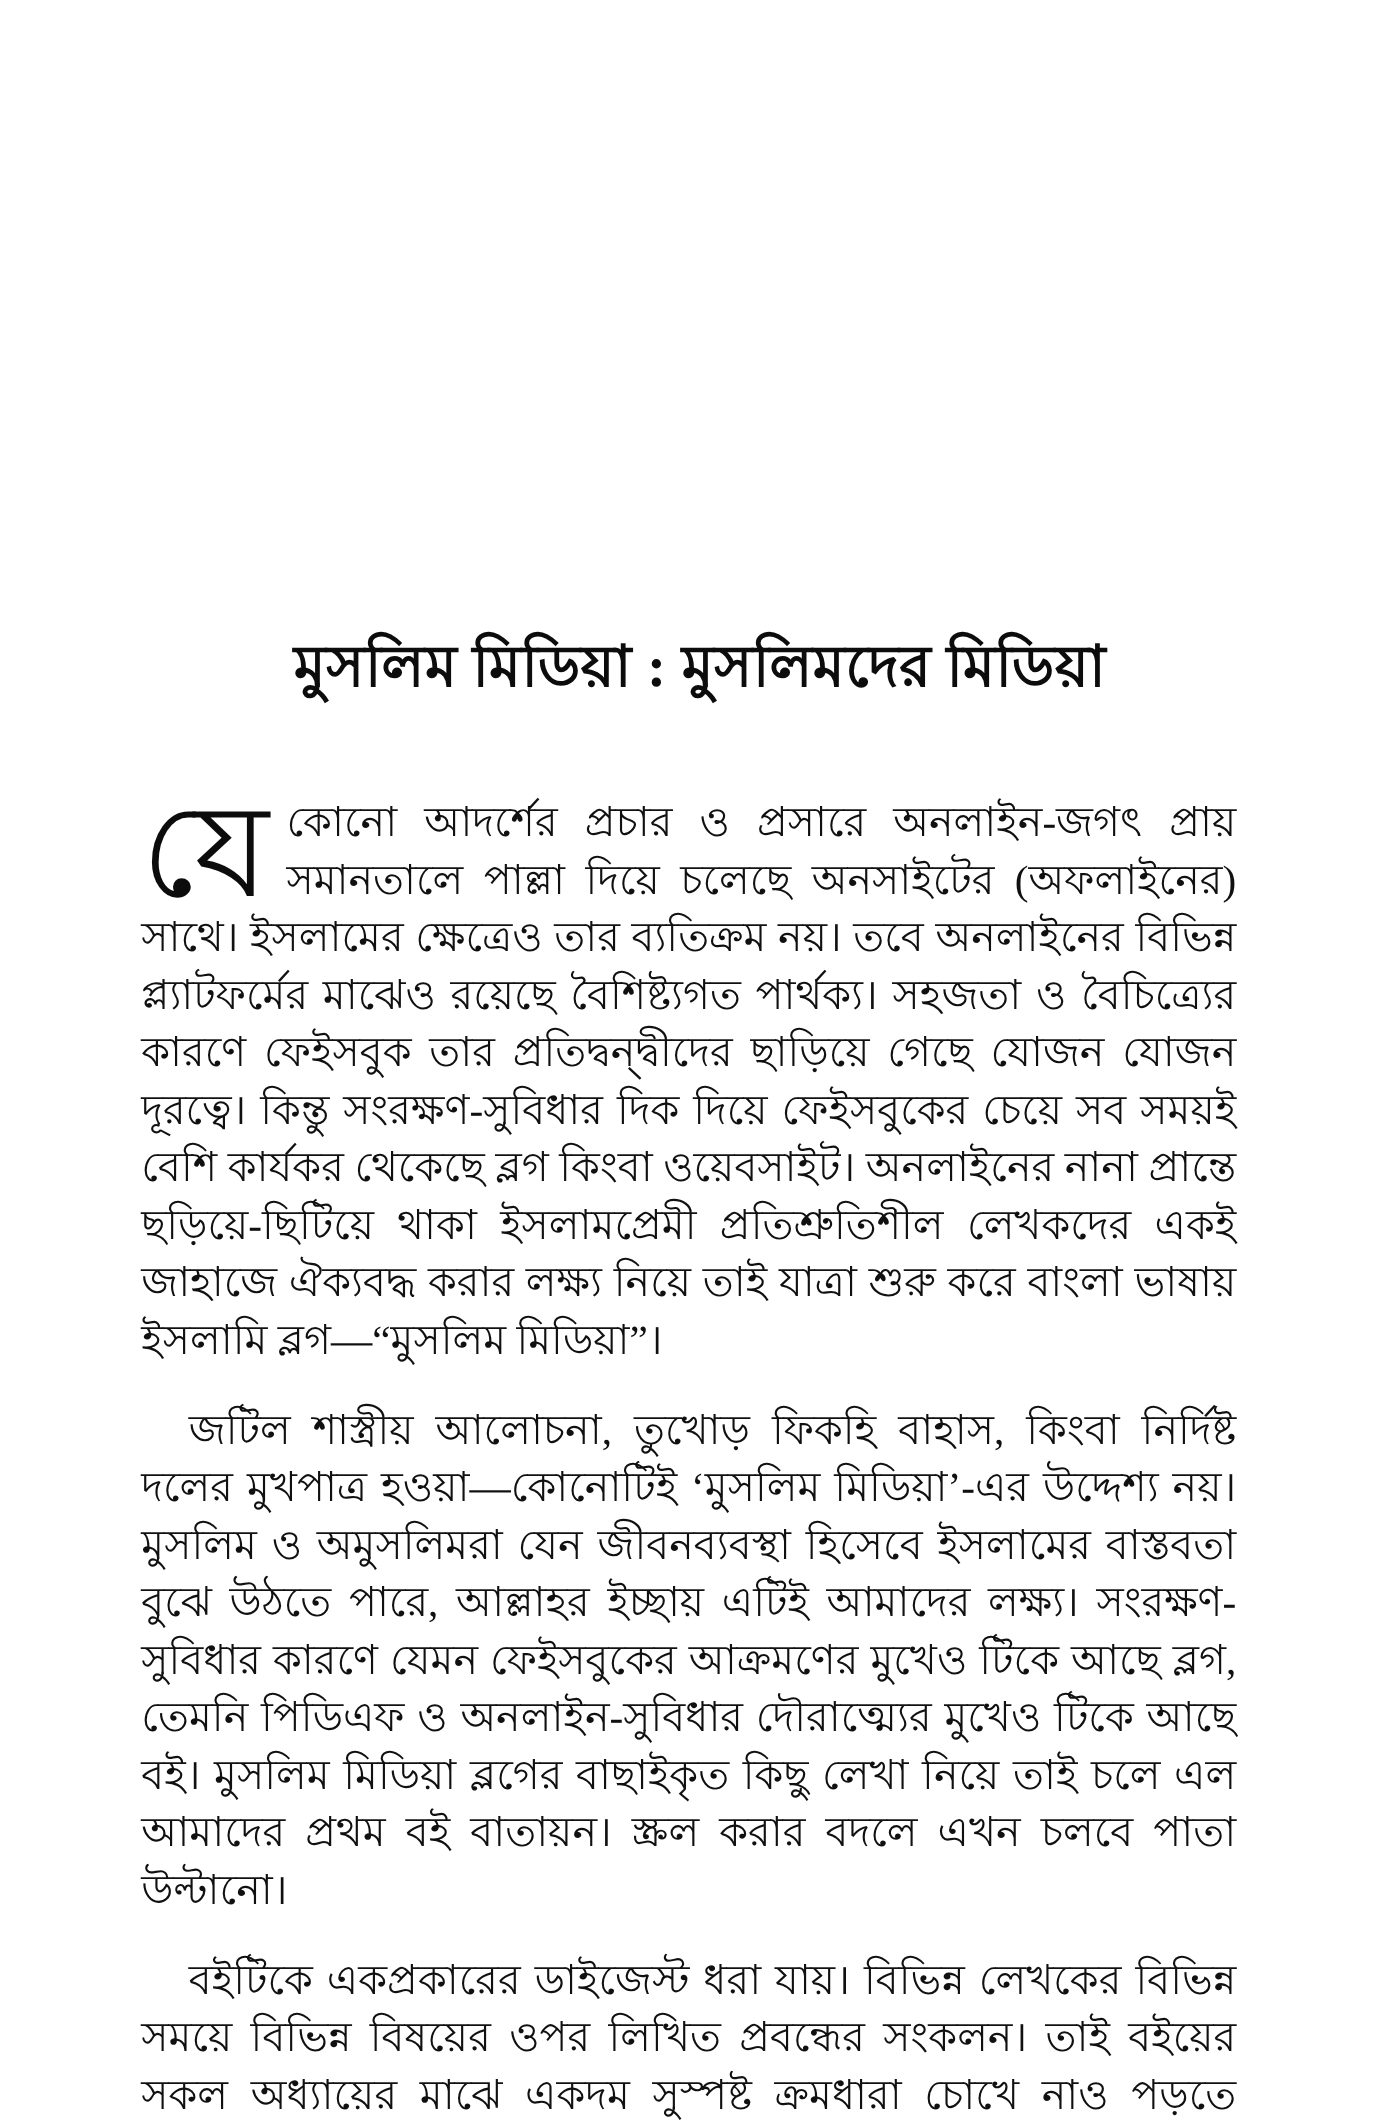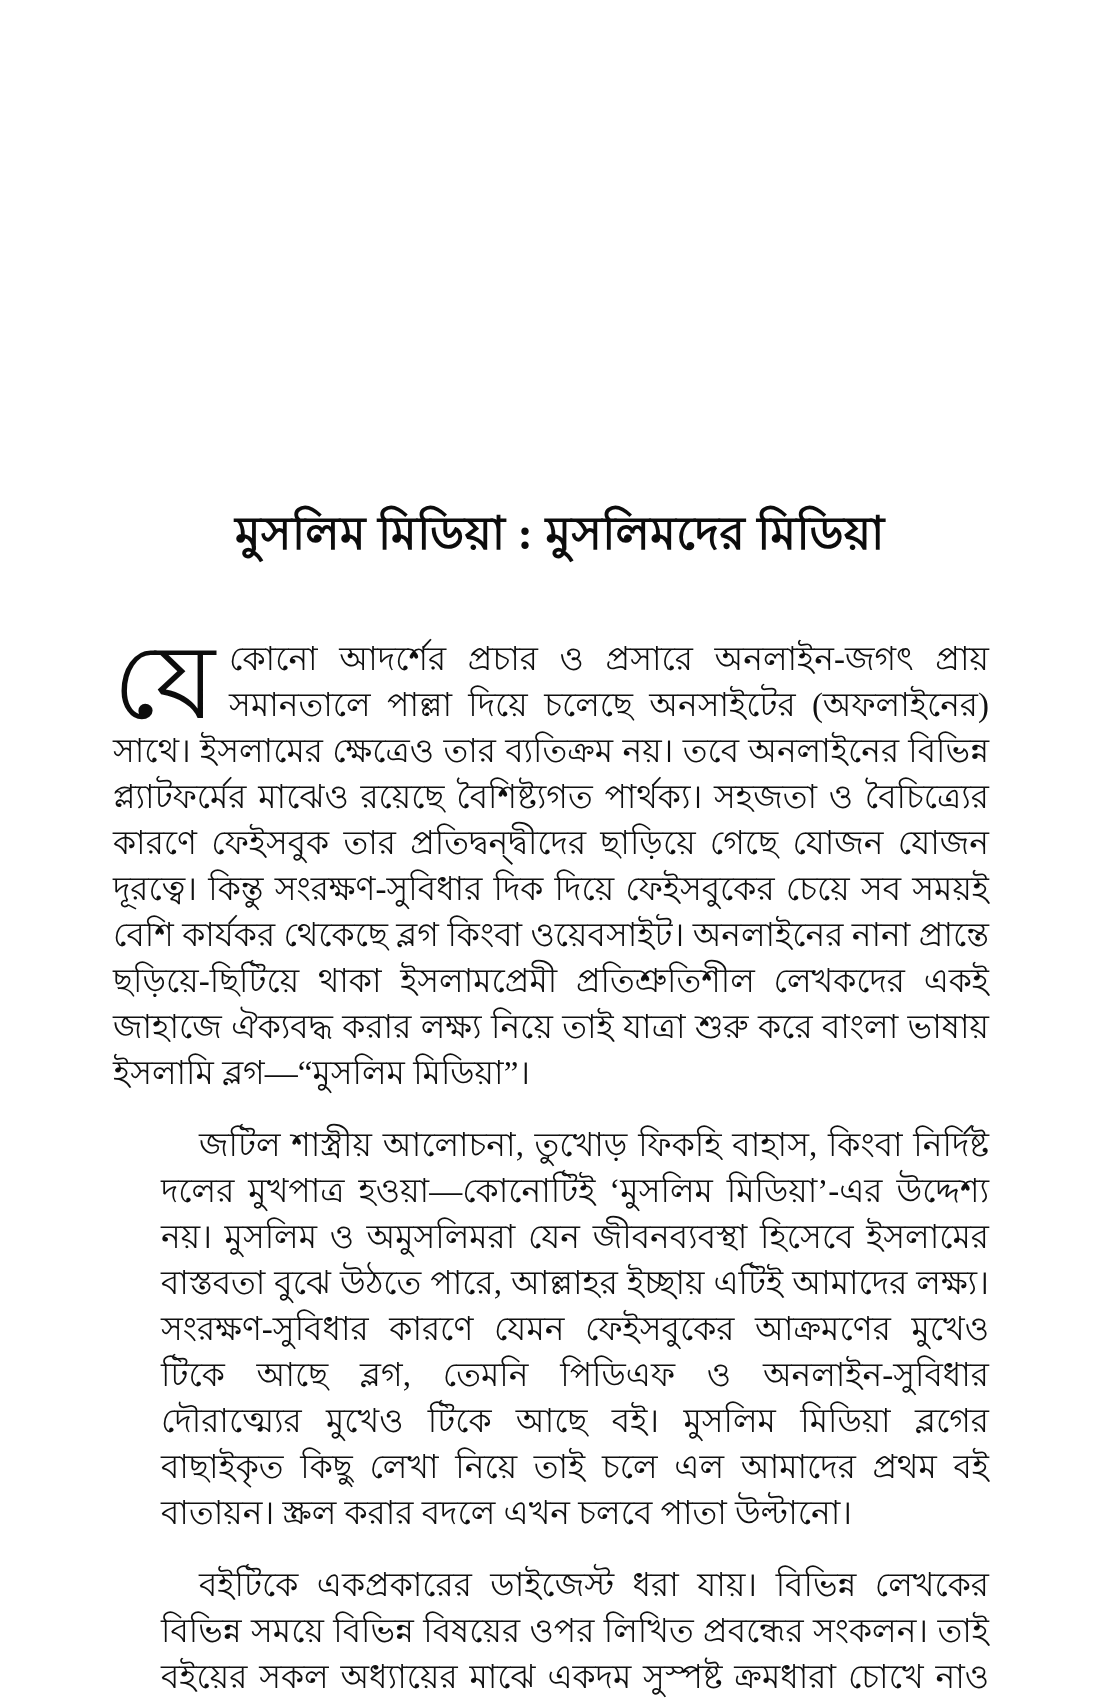--- a/index.html
+++ b/index.html
@@ -36,21 +36,20 @@
     font-size: 33px;
     line-height: 46px;
     text-align: justify;
     color: #101010;
   }
   .para {
     margin: 0 0 26px 0;
   }
   .para.indent {
     text-indent: 38px;
-    margin-left: 48px;
   }
   .dropcap {
     float: left;
     font-size: 104px;
     line-height: 86px;
     padding: 4px 14px 0 0;
     font-weight: 400;
     color: #0c0c0c;
   }
 </style>

